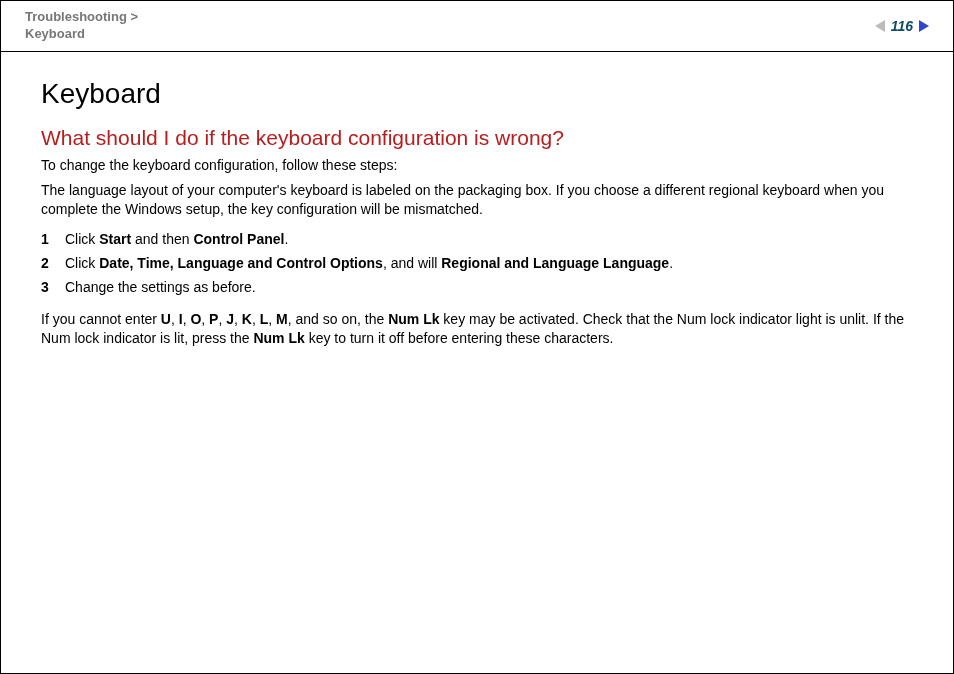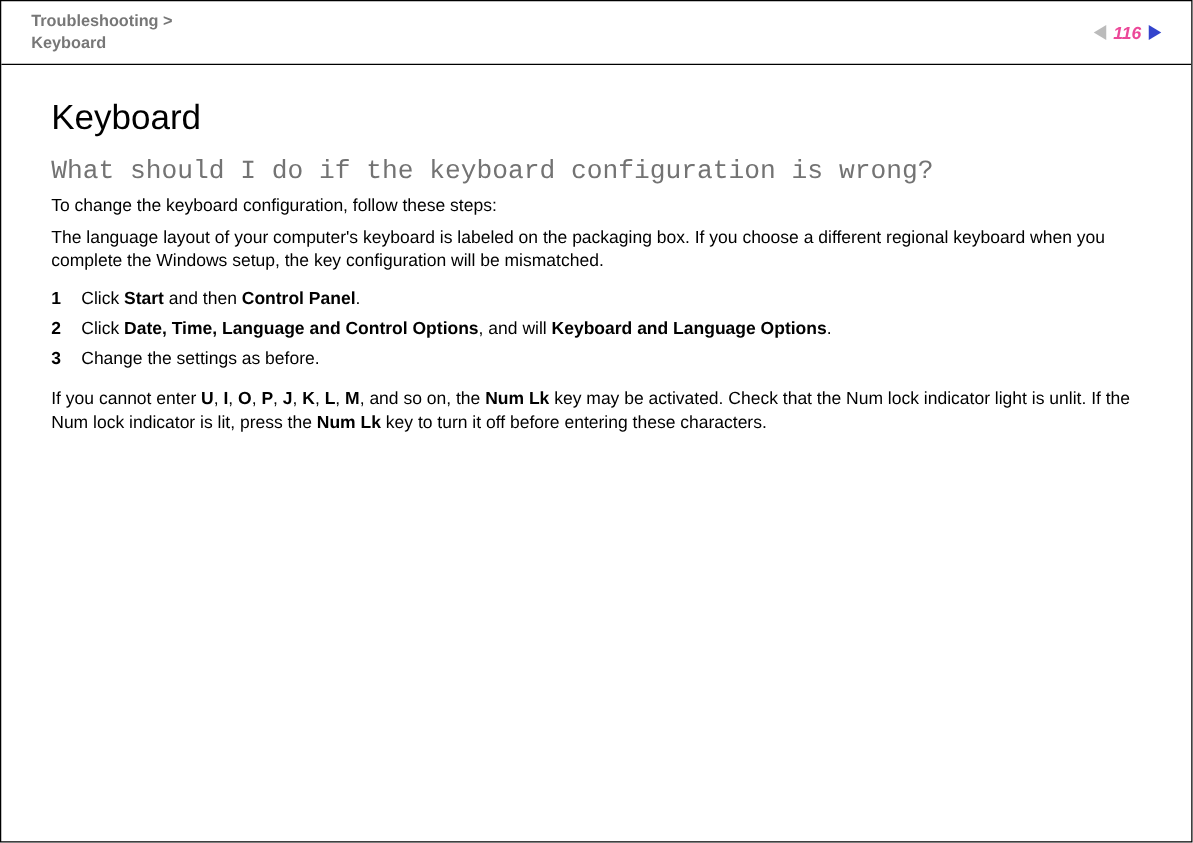--- a/index.html
+++ b/index.html
@@ -26,21 +26,21 @@
     color: #777;
     font-weight: bold;
     line-height: 1.3;
   }
   .page-nav {
     display: flex;
     align-items: center;
     gap: 6px;
   }
   .page-number {
-    color: #ec4899;
+    color: #0c4a6e;
     font-weight: bold;
     font-style: italic;
     font-size: 14px;
   }
   .arrow-left {
     width: 0;
     height: 0;
     border-top: 6px solid transparent;
     border-bottom: 6px solid transparent;
     border-right: 10px solid #bbb;
@@ -56,23 +56,22 @@
     padding: 16px 40px;
   }
   h1 {
     font-weight: normal;
     font-size: 28px;
     margin: 10px 0 16px 0;
   }
   h2 {
     font-weight: normal;
     font-size: 21px;
-    color: #737373;
+    color: #b91c1c;
     margin: 14px 0 6px 0;
-    font-family: Liberation Mono, monospace;
   }
   p {
     font-size: 14px;
     line-height: 1.35;
     margin: 6px 0;
   }
   ol {
     padding-left: 0;
     margin: 10px 0;
     list-style: none;
@@ -113,21 +112,21 @@
 
   <h2>What should I do if the keyboard configuration is wrong?</h2>
   <p>To change the keyboard configuration, follow these steps:</p>
   <p>The language layout of your computer's keyboard is labeled on the packaging box. If you choose a different regional keyboard when you complete the Windows setup, the key configuration will be mismatched.</p>
 
   <ol>
     <li>
       <span>Click </span><b>Start</b><span> and then </span><b>Control Panel</b><span>.</span>
     </li>
     <li>
-      <span>Click </span><b>Date, Time, Language and Control Options</b><span>, and will </span><b>Keyboard and Language Options</b><span>.</span>
+      <span>Click </span><b>Date, Time, Language and Control Options</b><span>, and will </span><b>Regional and Language Language</b><span>.</span>
     </li>
     <li>Change the settings as before.</li>
   </ol>
 
   <p>
     <span>If you cannot enter </span><b>U</b><span>, </span><b>I</b><span>, </span><b>O</b><span>, </span><b>P</b><span>, </span><b>J</b><span>, </span><b>K</b><span>, </span><b>L</b><span>, </span><b>M</b><span>, and so on, the </span><b>Num Lk</b><span> key may be activated. Check that the Num lock indicator light is unlit. If the Num lock indicator is lit, press the </span><b>Num Lk</b><span> key to turn it off before entering these characters.</span>
   </p>
 </div>
 
 </body></html>

